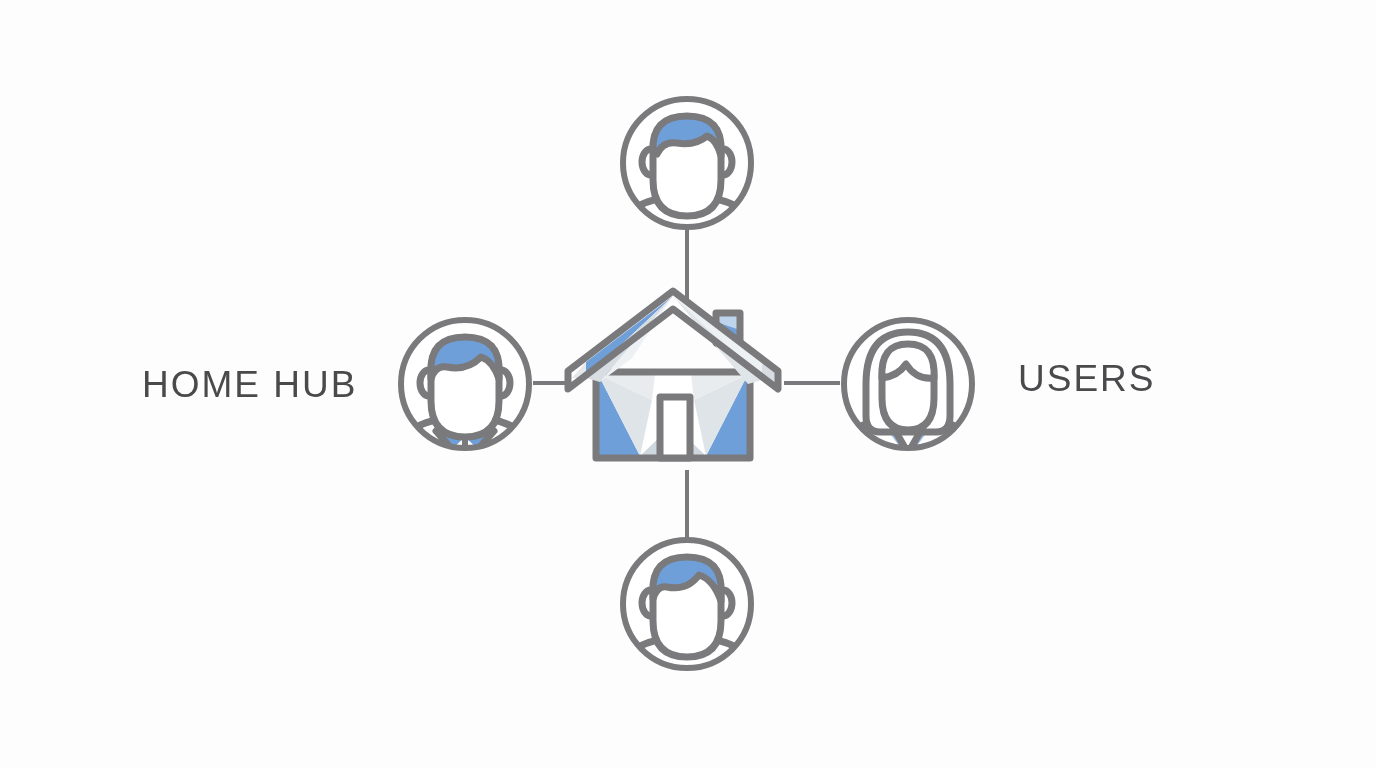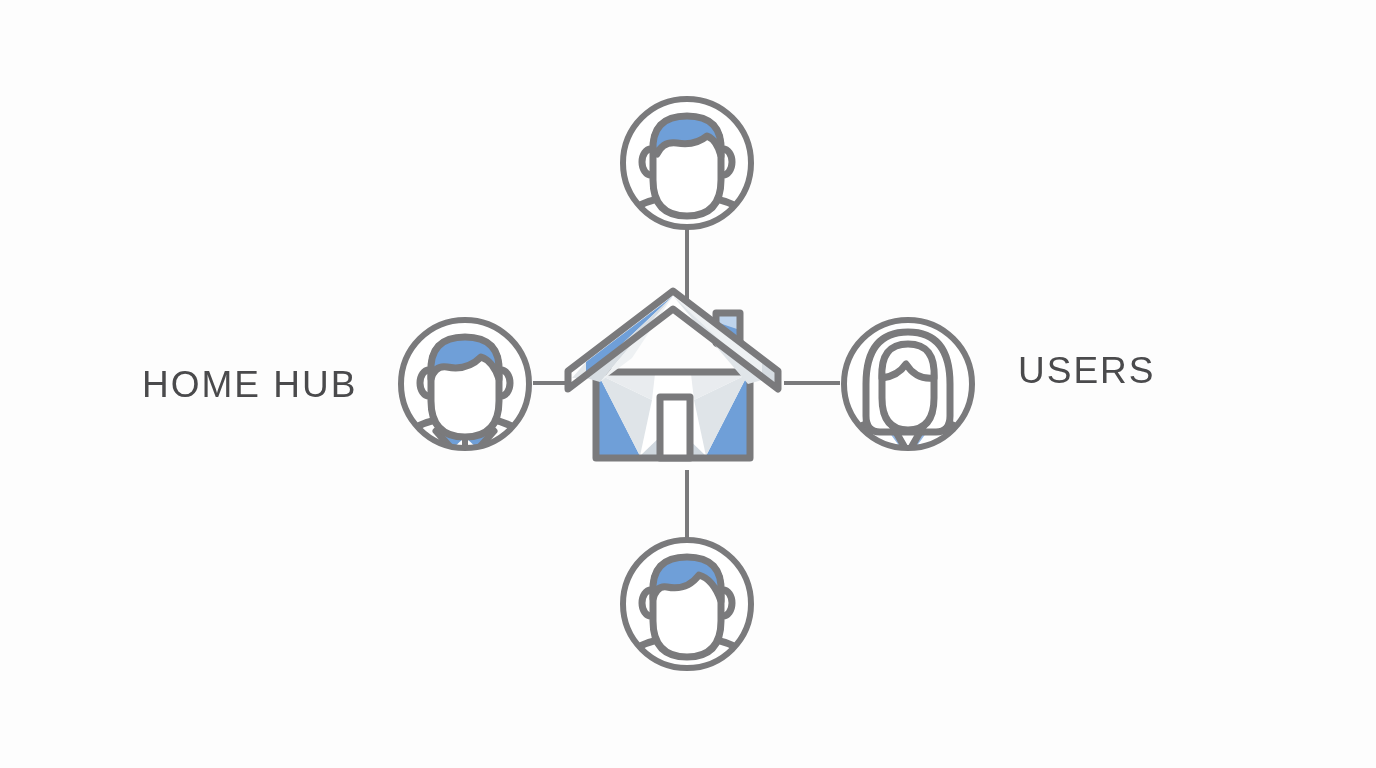--- a/index.html
+++ b/index.html
@@ -37,21 +37,21 @@
     letter-spacing: 2.0px;
     white-space: nowrap;
     line-height: 1;
   }
   #label-home-hub {
     left: 142px;
     top: 366px;
   }
   #label-users {
     left: 1018px;
-    top: 352px;
+    top: 360px;
   }
 </style>
 </head>
 <body>
 
 <div id="stage">
 
   <svg id="diagram-svg" viewBox="0 0 1376 768">
     <defs>
 

